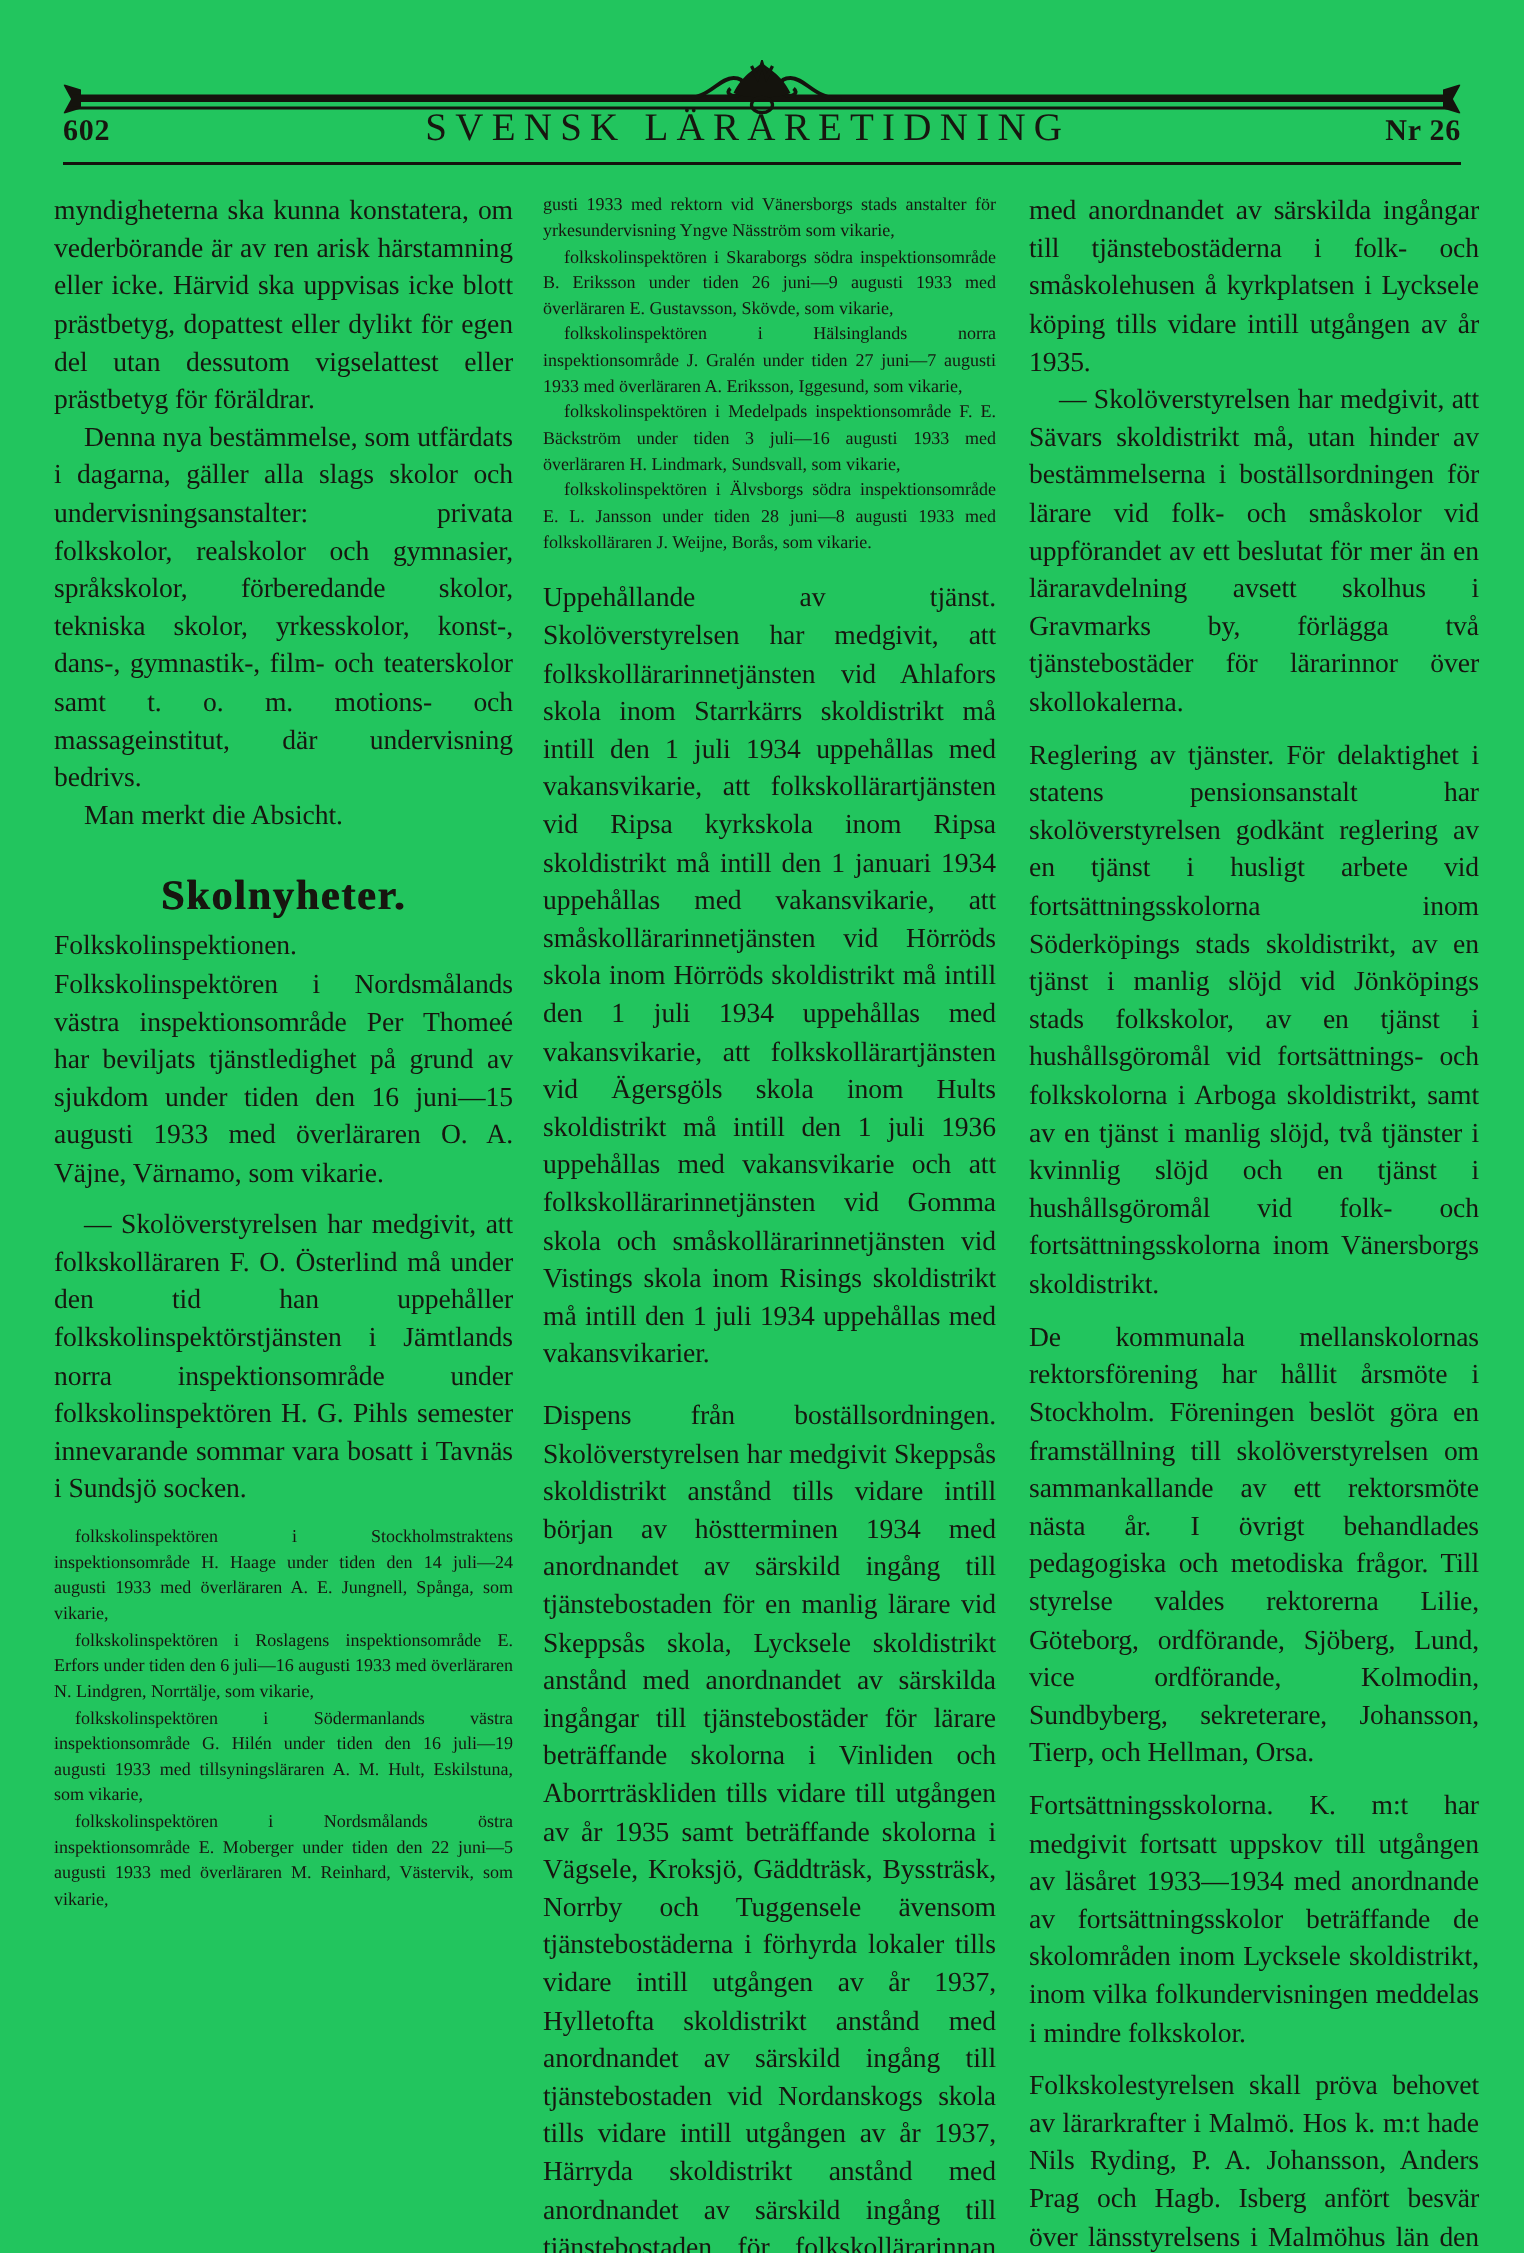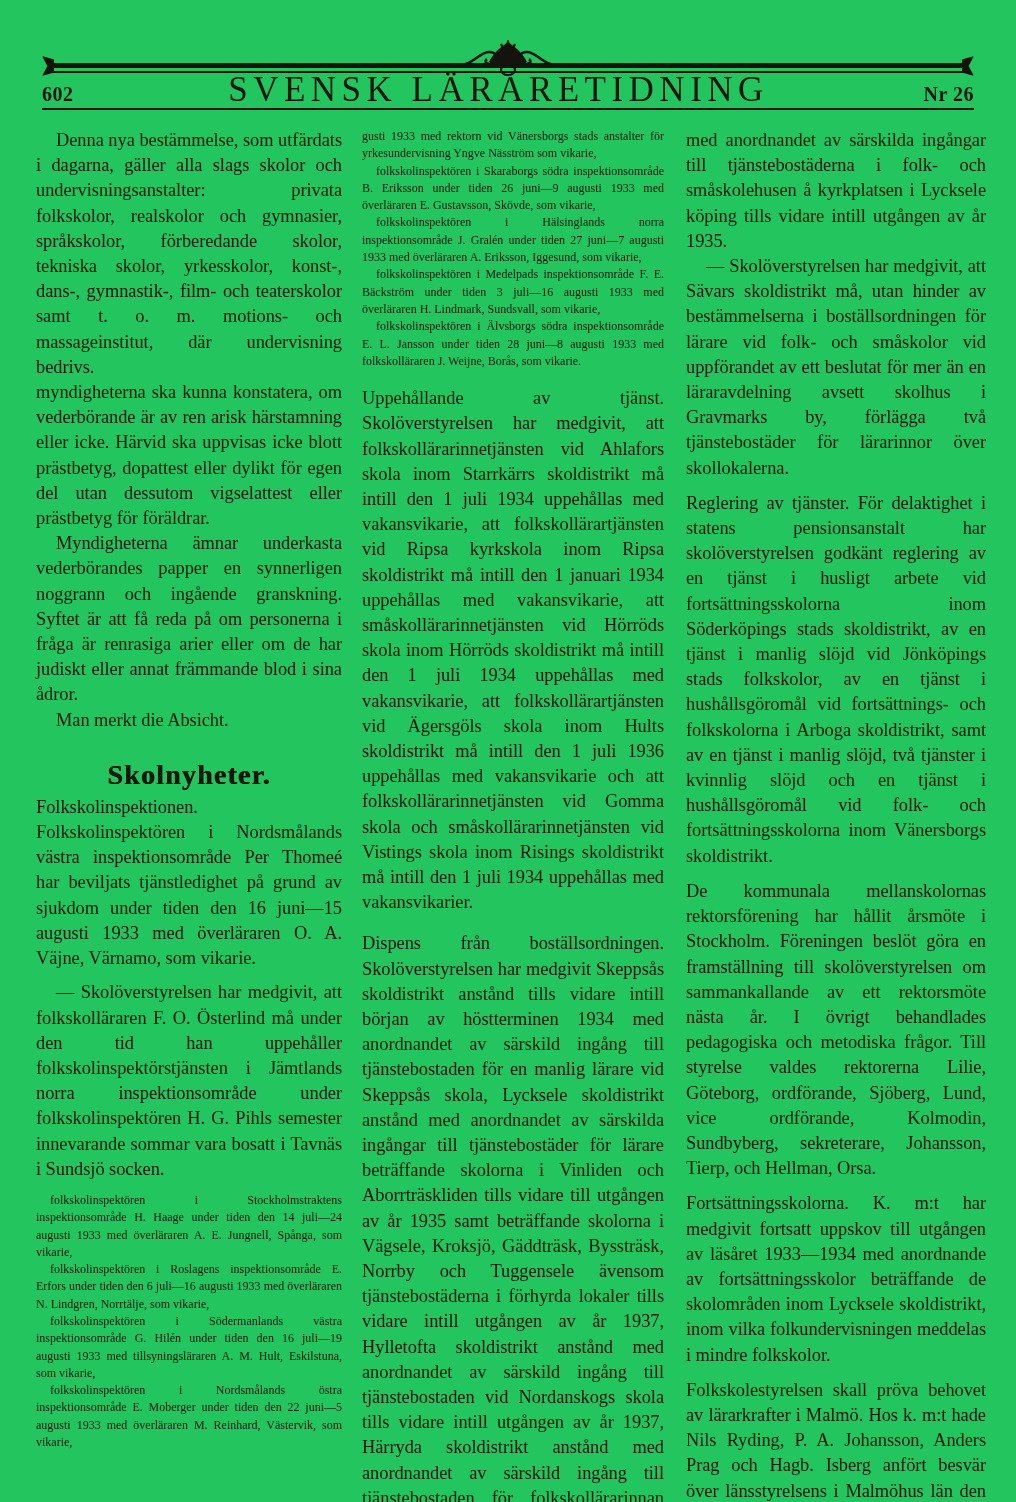--- a/index.html
+++ b/index.html
@@ -76,21 +76,21 @@
     justify-content: space-between;
   }
   .head-page-no {
     font-family: "Liberation Serif", serif;
     font-size: 20px;
     font-weight: 700;
     letter-spacing: 0.5px;
   }
   .head-title {
     font-family: "Liberation Serif", serif;
-    font-size: 35px;
+    font-size: 26px;
     font-weight: 400;
     letter-spacing: 5.5px;
   }
   .head-issue {
     font-family: "Liberation Serif", serif;
     font-size: 20px;
     font-weight: 700;
     letter-spacing: 0.5px;
   }
   .rule-bottom {
@@ -177,23 +177,22 @@
       <span class="head-page-no">602</span>
       <span class="head-title">SVENSK LÄRARETIDNING</span>
       <span class="head-issue">Nr 26</span>
     </div>
     <div class="rule-bottom"></div>
   </div>
 
   <div class="columns">
 
     <div class="col col-1">
+      <p class="big">myndigheterna ska kunna konstatera, om vederbörande är av ren arisk härstamning eller icke. Härvid ska uppvisas icke blott prästbetyg, dopattest eller dylikt för egen del utan dessutom vigselattest eller prästbetyg för föräldrar.</p>
       <p class="big ind">Denna nya bestämmelse, som utfärdats i dagarna, gäller alla slags skolor och undervisningsanstalter: privata folkskolor, realskolor och gymnasier, språkskolor, förberedande skolor, tekniska skolor, yrkesskolor, konst-, dans-, gymnastik-, film- och teaterskolor samt t. o. m. motions- och massageinstitut, där undervisning bedrivs.</p>
-      <p class="big">myndigheterna ska kunna konstatera, om vederbörande är av ren arisk härstamning eller icke. Härvid ska uppvisas icke blott prästbetyg, dopattest eller dylikt för egen del utan dessutom vigselattest eller prästbetyg för föräldrar.</p>
-      <p class="big ind">Myndigheterna ämnar underkasta vederbörandes papper en synnerligen noggrann och ingående granskning. Syftet är att få reda på om personerna i fråga är renrasiga arier eller om de har judiskt eller annat främmande blod i sina ådror.</p>
       <p class="big ind">Man merkt die Absicht.</p>
 
       <h2 class="section-title">Skolnyheter.</h2>
 
       <p class="big"><span class="lead">Folkskolinspektionen.</span><span> Folkskolinspektören i Nordsmålands västra inspektionsområde Per Thomeé har beviljats tjänstledighet på grund av sjukdom under tiden den 16 juni—15 augusti 1933 med överläraren O. A. Väjne, Värnamo, som vikarie.</span></p>
       <p class="big ind sp-before-sm">— Skolöverstyrelsen har medgivit, att folkskolläraren F. O. Österlind må under den tid han uppehåller folkskolinspektörstjänsten i Jämtlands norra inspektionsområde under folkskolinspektören H. G. Pihls semester innevarande sommar vara bosatt i Tavnäs i Sundsjö socken.</p>
 
       <div class="gap-small"></div>
 
       <p class="small ind">folkskolinspektören i Stockholmstraktens inspektionsområde H. Haage under tiden den 14 juli—24 augusti 1933 med överläraren A. E. Jungnell, Spånga, som vikarie,</p>

